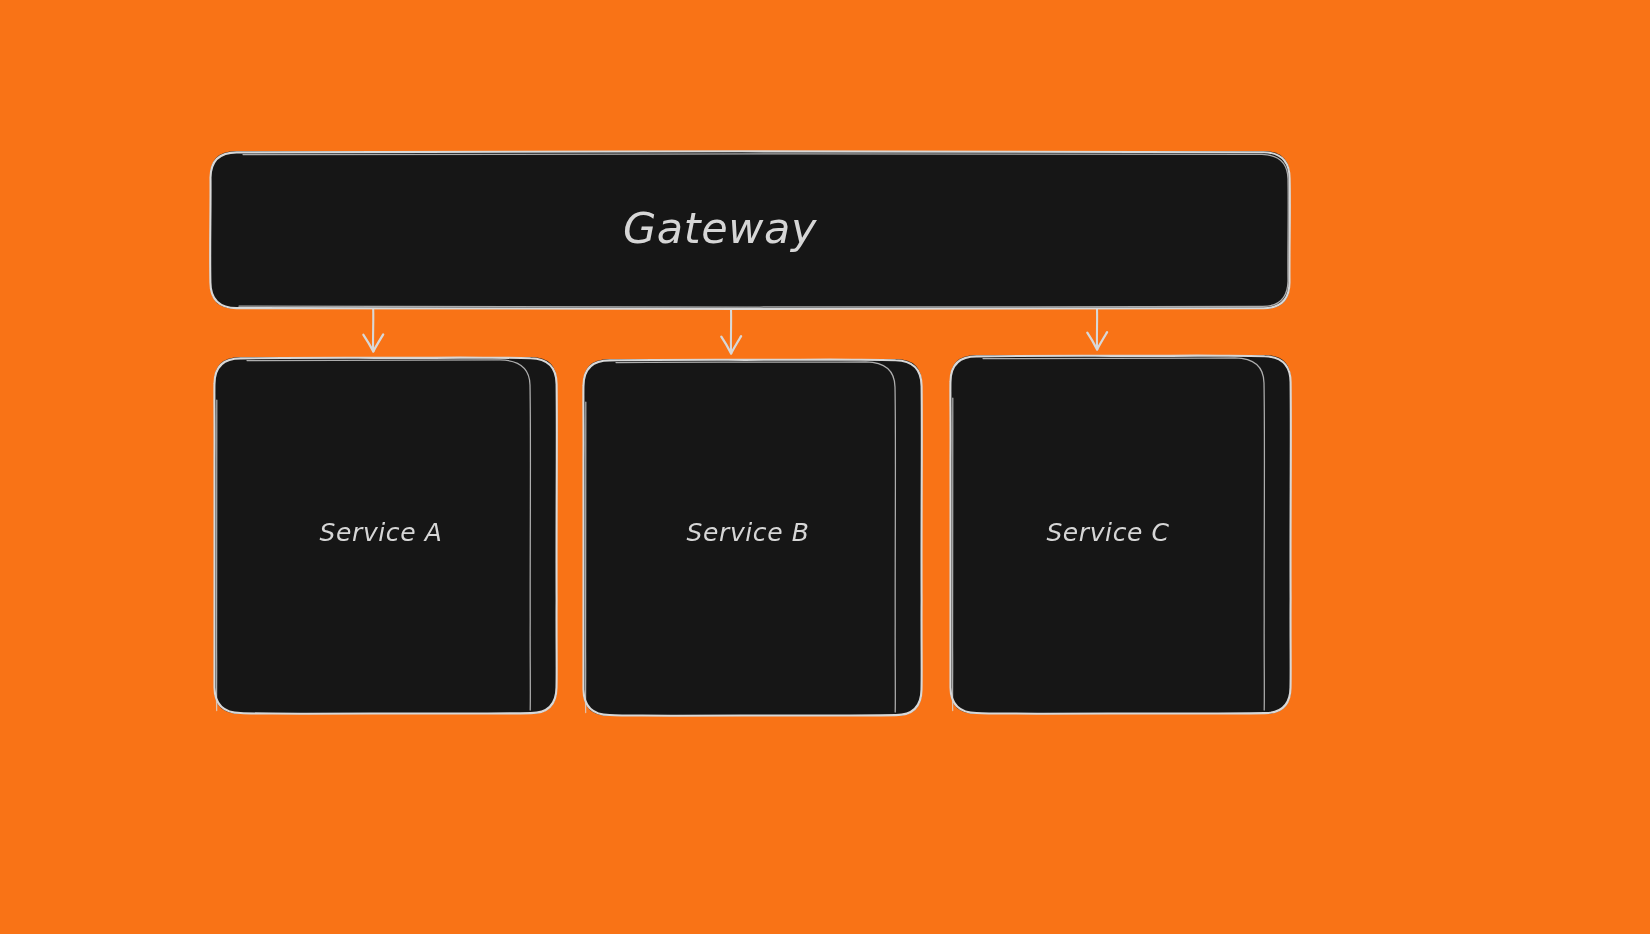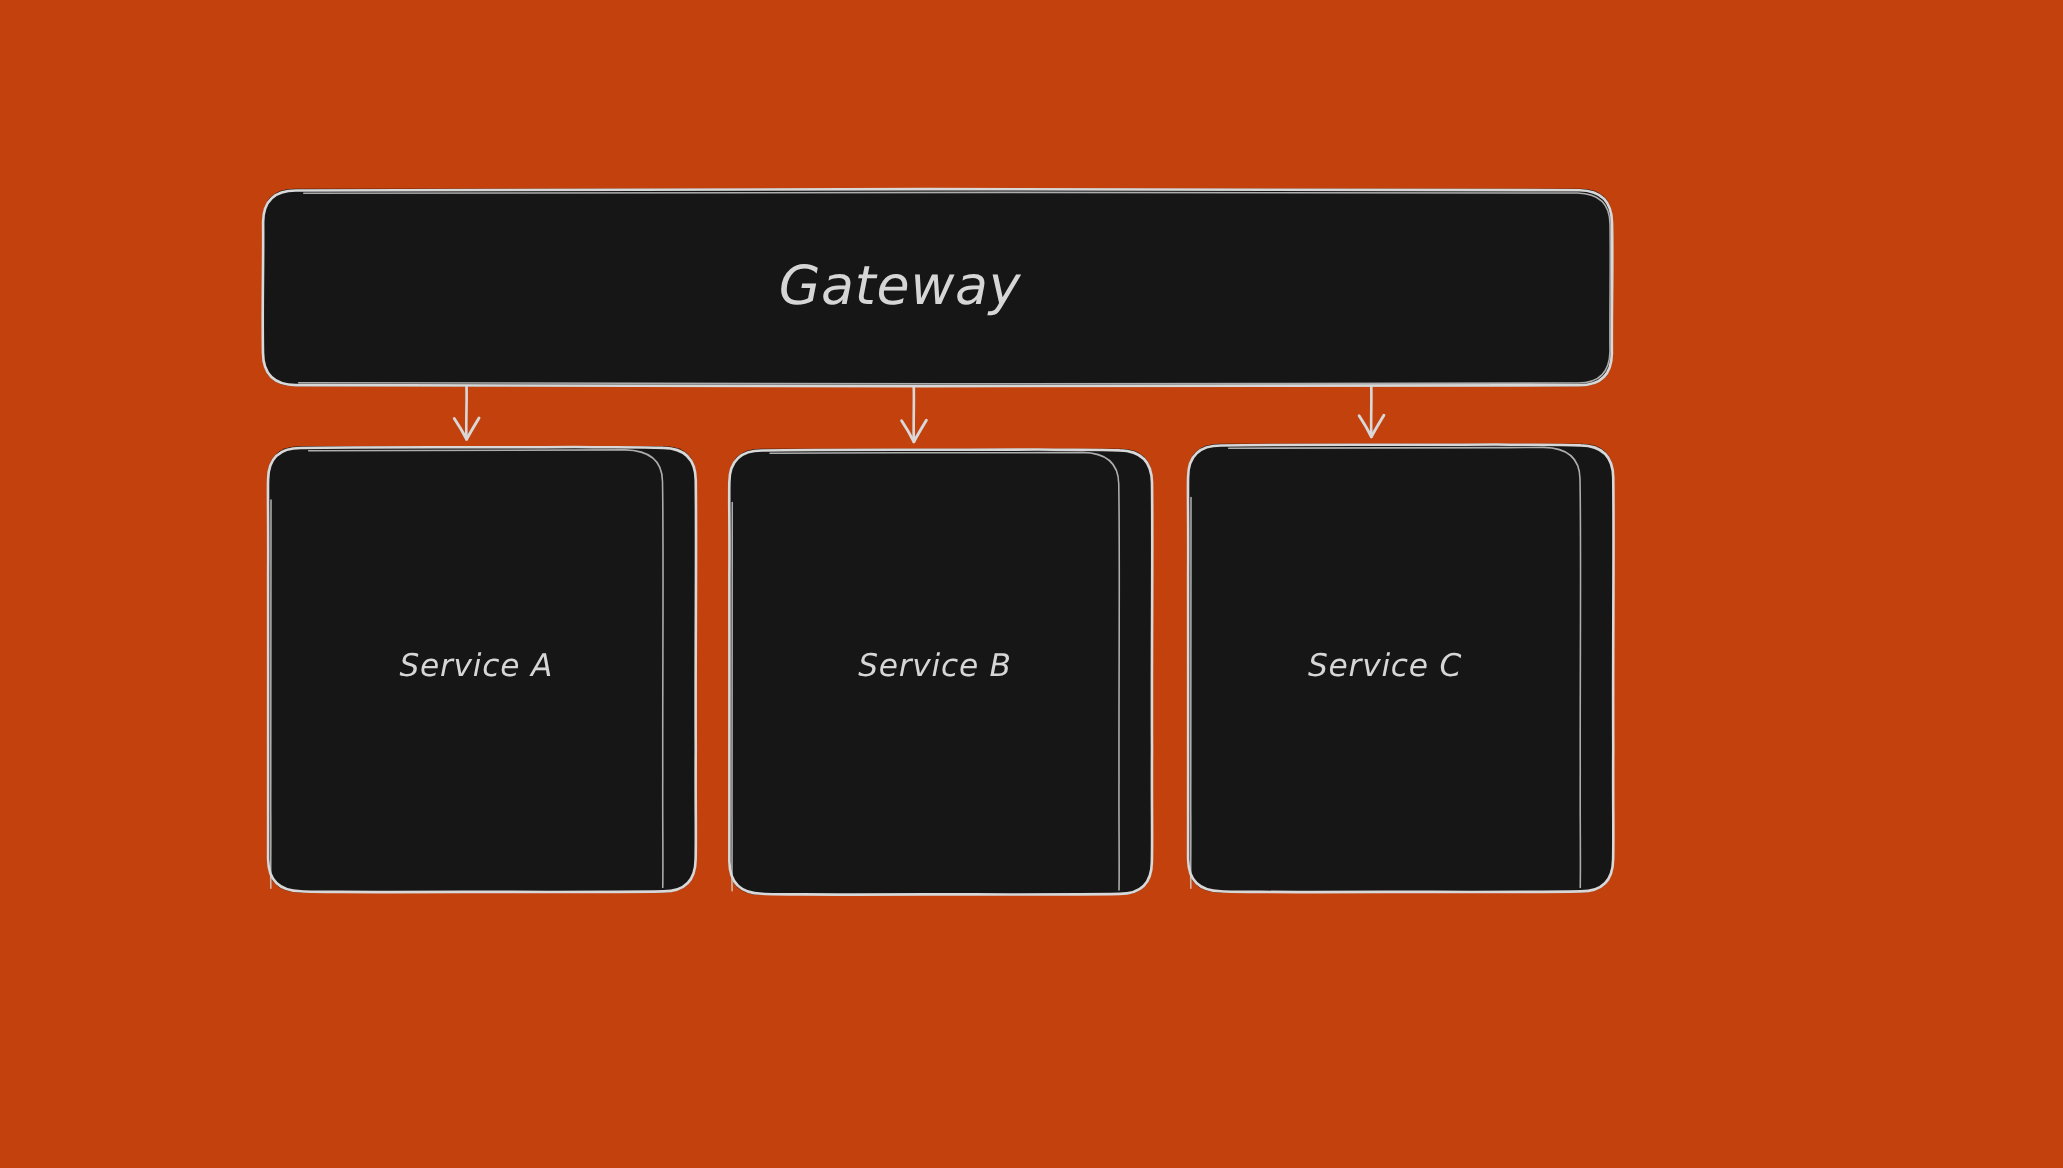--- a/index.html
+++ b/index.html
@@ -4,21 +4,21 @@
 <style>
   html, body {
     margin: 0;
     padding: 0;
     background: #161616;
   }
   #canvas-root {
     position: relative;
     width: 1650px;
     height: 934px;
-    background: #c2410c;
+    background: #f97316;
     overflow: hidden;
     font-family: "DejaVu Sans", sans-serif;
   }
   #diagram-svg {
     position: absolute;
     left: 0;
     top: 0;
     width: 1650px;
     height: 934px;
     display: block;

